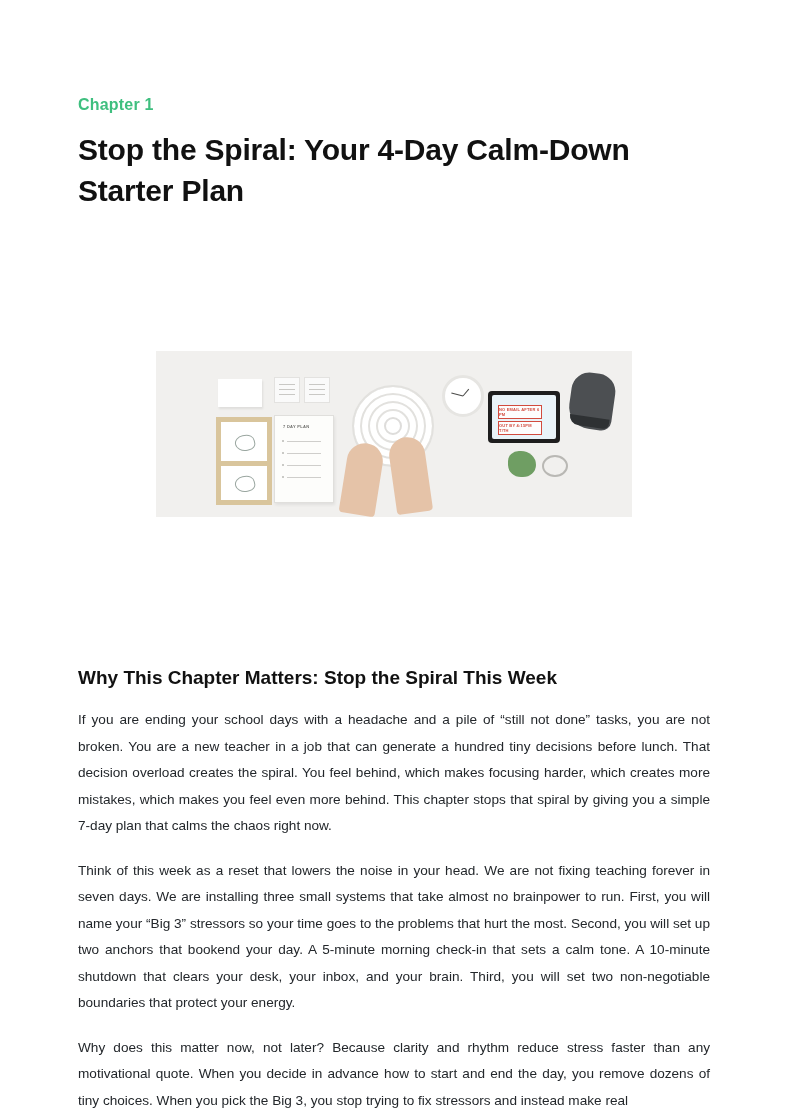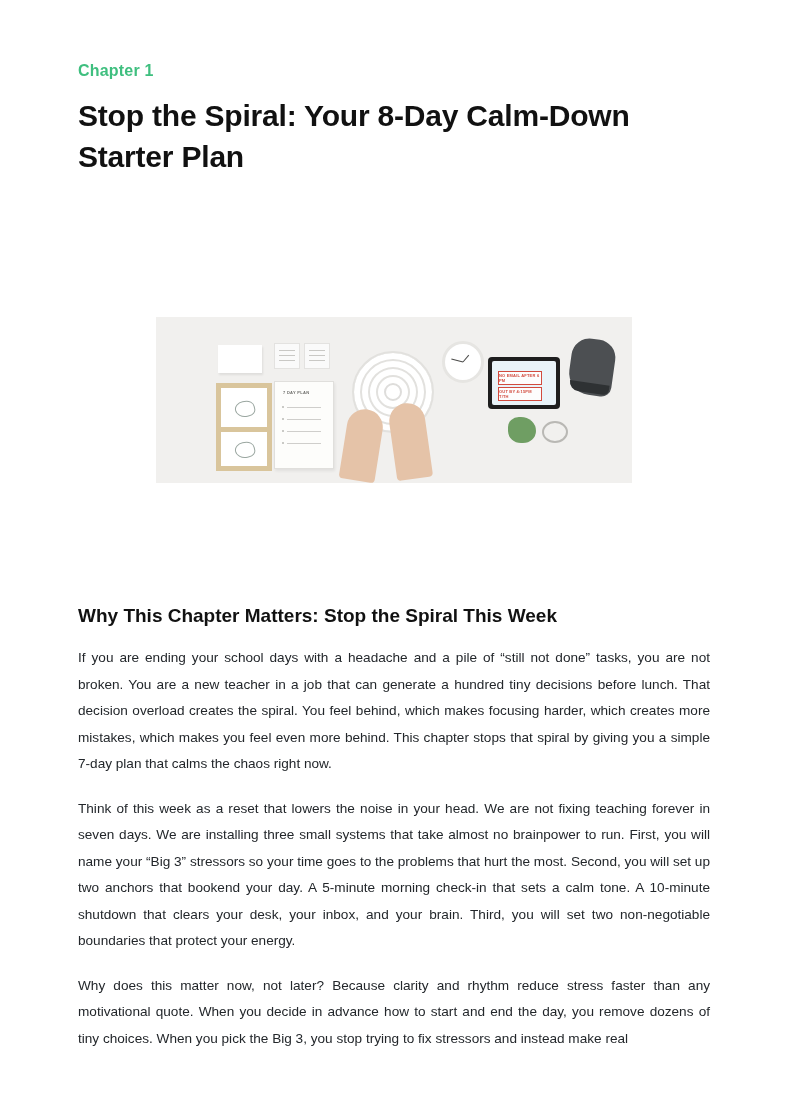--- a/index.html
+++ b/index.html
@@ -17,21 +17,21 @@
   }
   .page {
     width: 788px;
     height: 1118px;
     box-sizing: border-box;
     padding: 0 78px;
     position: relative;
     background: #ffffff;
   }
   .chapter-label {
-    margin-top: 62px;
+    margin-top: 96px;
     font-size: 16px;
     font-weight: bold;
     color: #3fbf7f;
     letter-spacing: 0.2px;
   }
   .chapter-title {
     margin-top: 16px;
     font-size: 30px;
     line-height: 1.35;
     font-weight: bold;
@@ -170,42 +170,42 @@
     left: 188px; top: 92px; width: 36px; height: 72px;
     background: #e5c3a8; border-radius: 18px 18px 4px 4px;
     transform: rotate(9deg);
   }
   .hand-r {
     left: 236px; top: 86px; width: 36px; height: 76px;
     background: #e5c3a8; border-radius: 18px 18px 4px 4px;
     transform: rotate(-8deg);
   }
   .section-heading {
-    margin-top: 16px;
+    margin-top: 44px;
     font-size: 19px;
     font-weight: bold;
     color: #111111;
   }
   p.body {
     margin: 18px 0 0 0;
     font-size: 13.6px;
     line-height: 1.95;
     color: #23272b;
     text-align: justify;
     max-width: 632px;
   }
 </style>
 </head>
 <body>
 
 <div class="page">
 
   <div class="chapter-label">Chapter 1</div>
 
-  <h1 class="chapter-title">Stop the Spiral: Your 8-Day Calm-Down Starter Plan</h1>
+  <h1 class="chapter-title">Stop the Spiral: Your 4-Day Calm-Down Starter Plan</h1>
 
   <div class="hero">
     <div class="hero-photo">
 
       <div class="prop paper-stack"></div>
 
       <div class="prop sticky-1">
         <span class="sticky-line" style="top:6px"></span>
         <span class="sticky-line" style="top:11px"></span>
         <span class="sticky-line" style="top:16px"></span>

